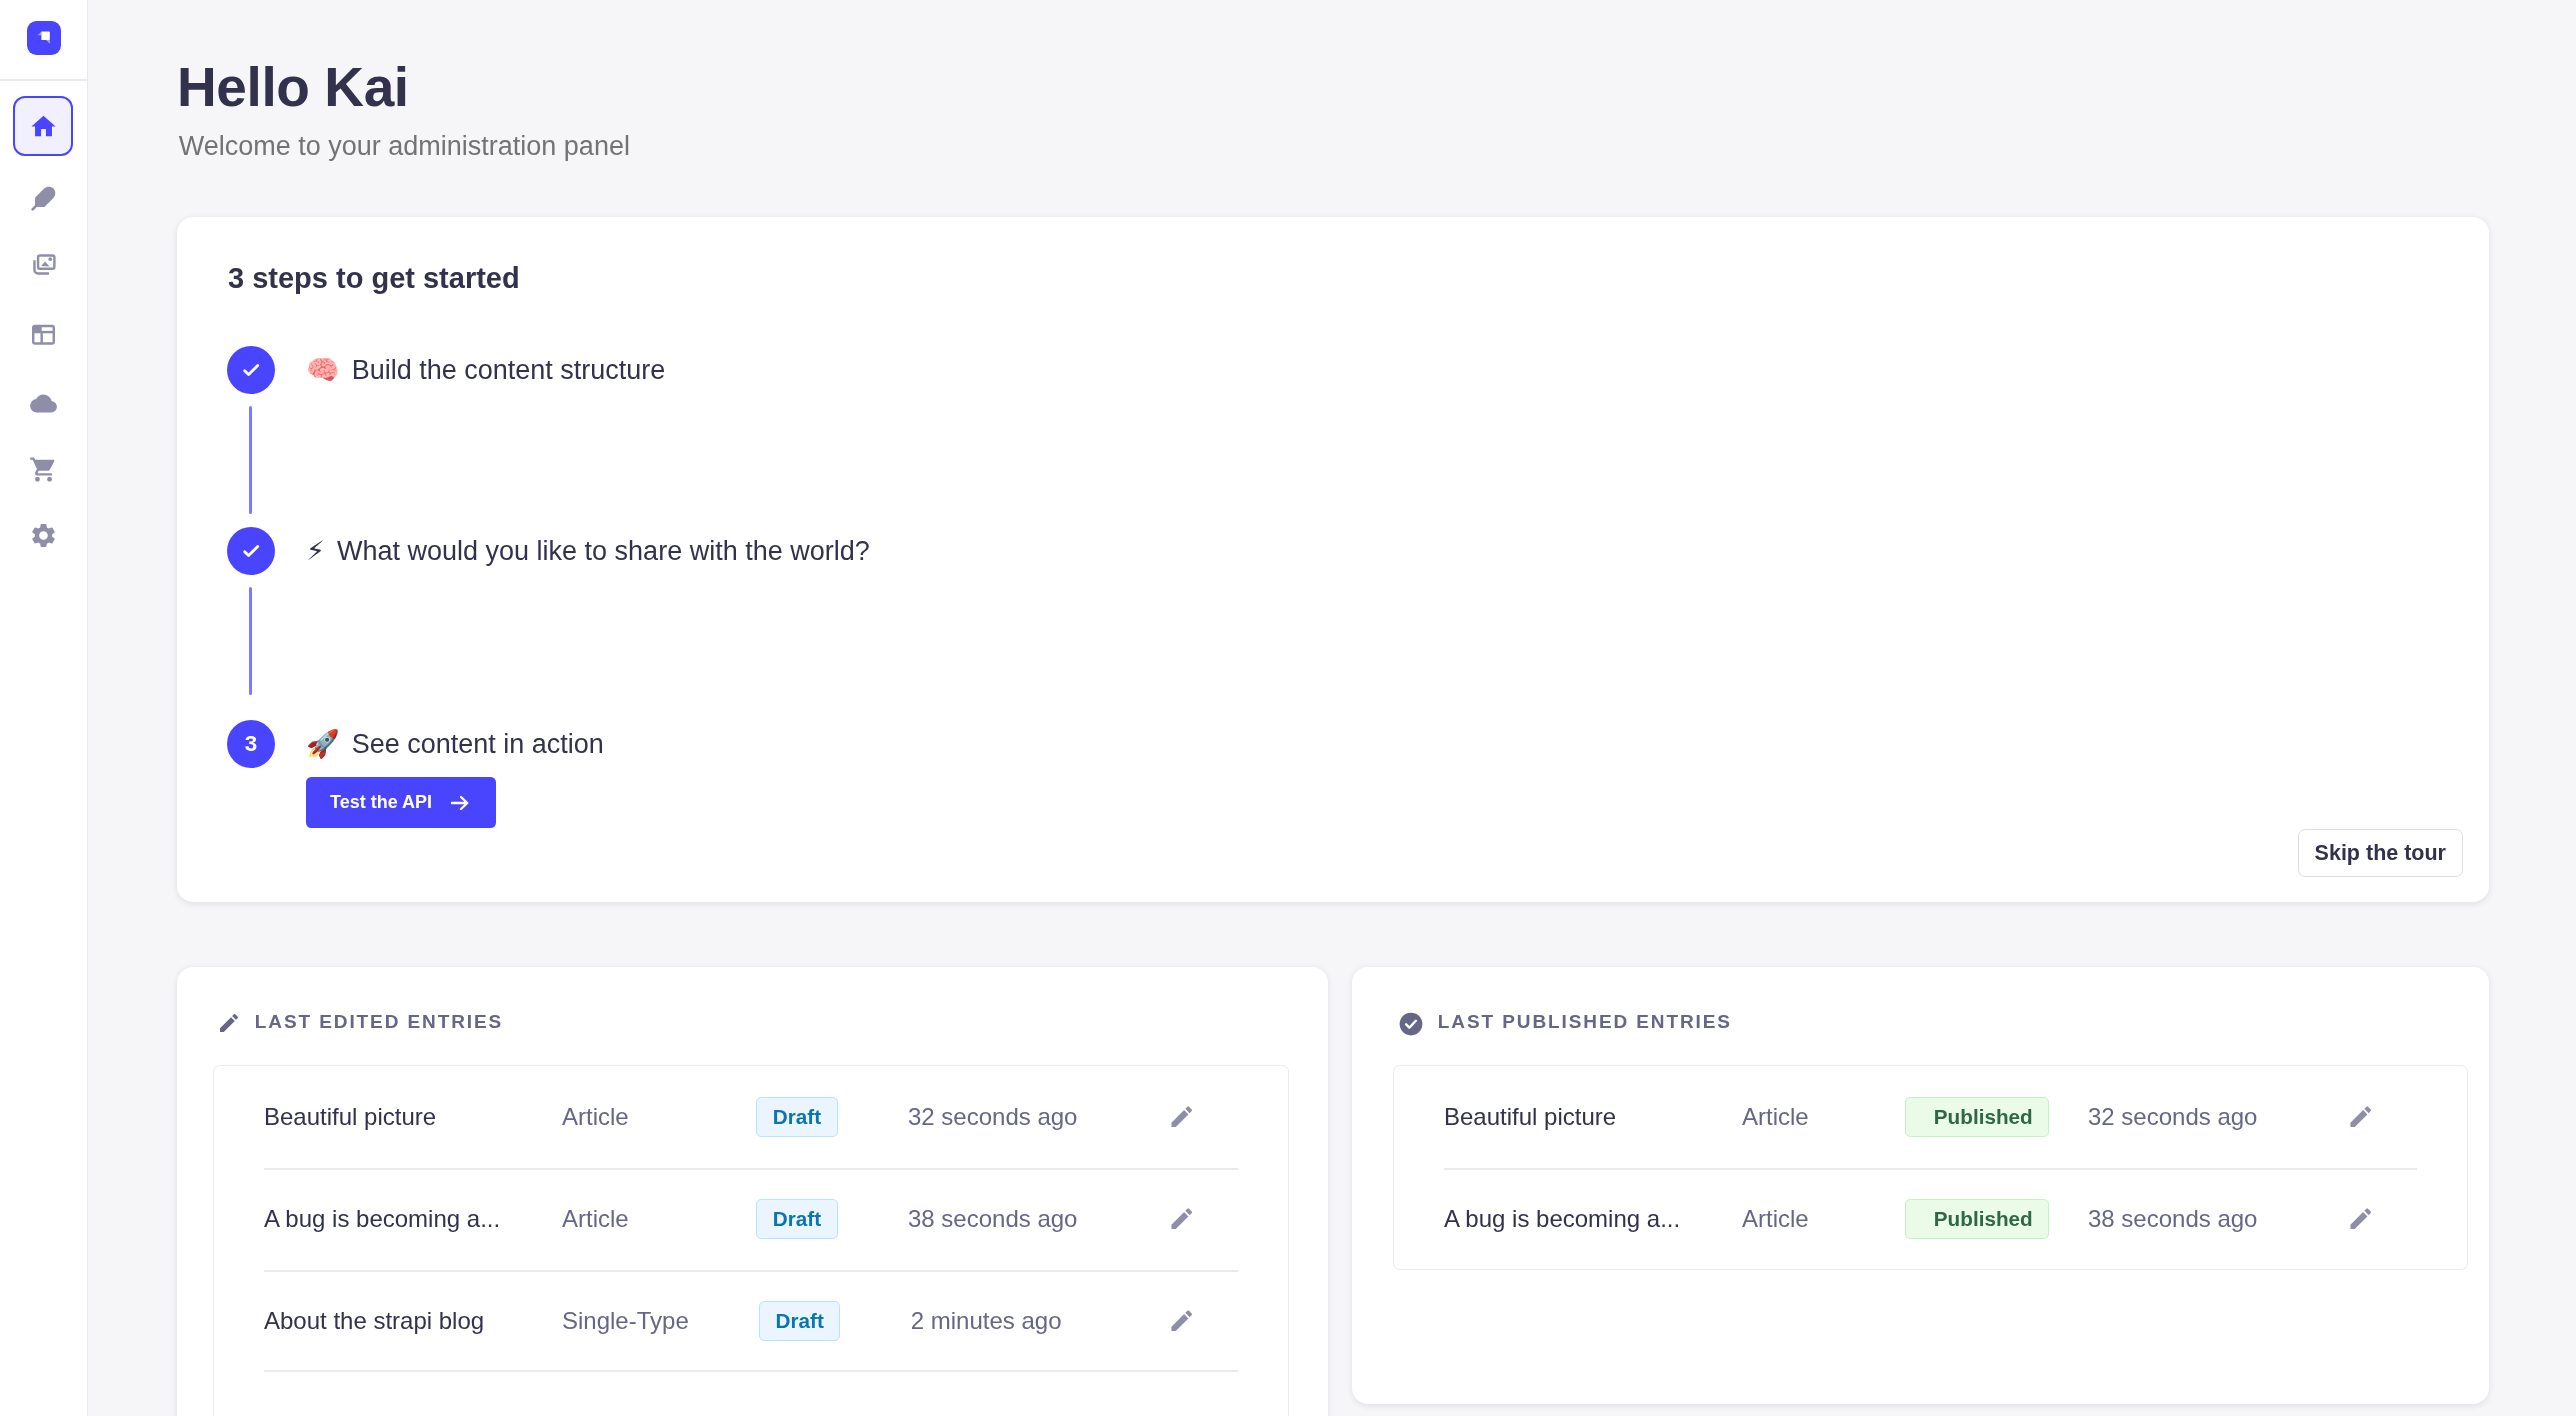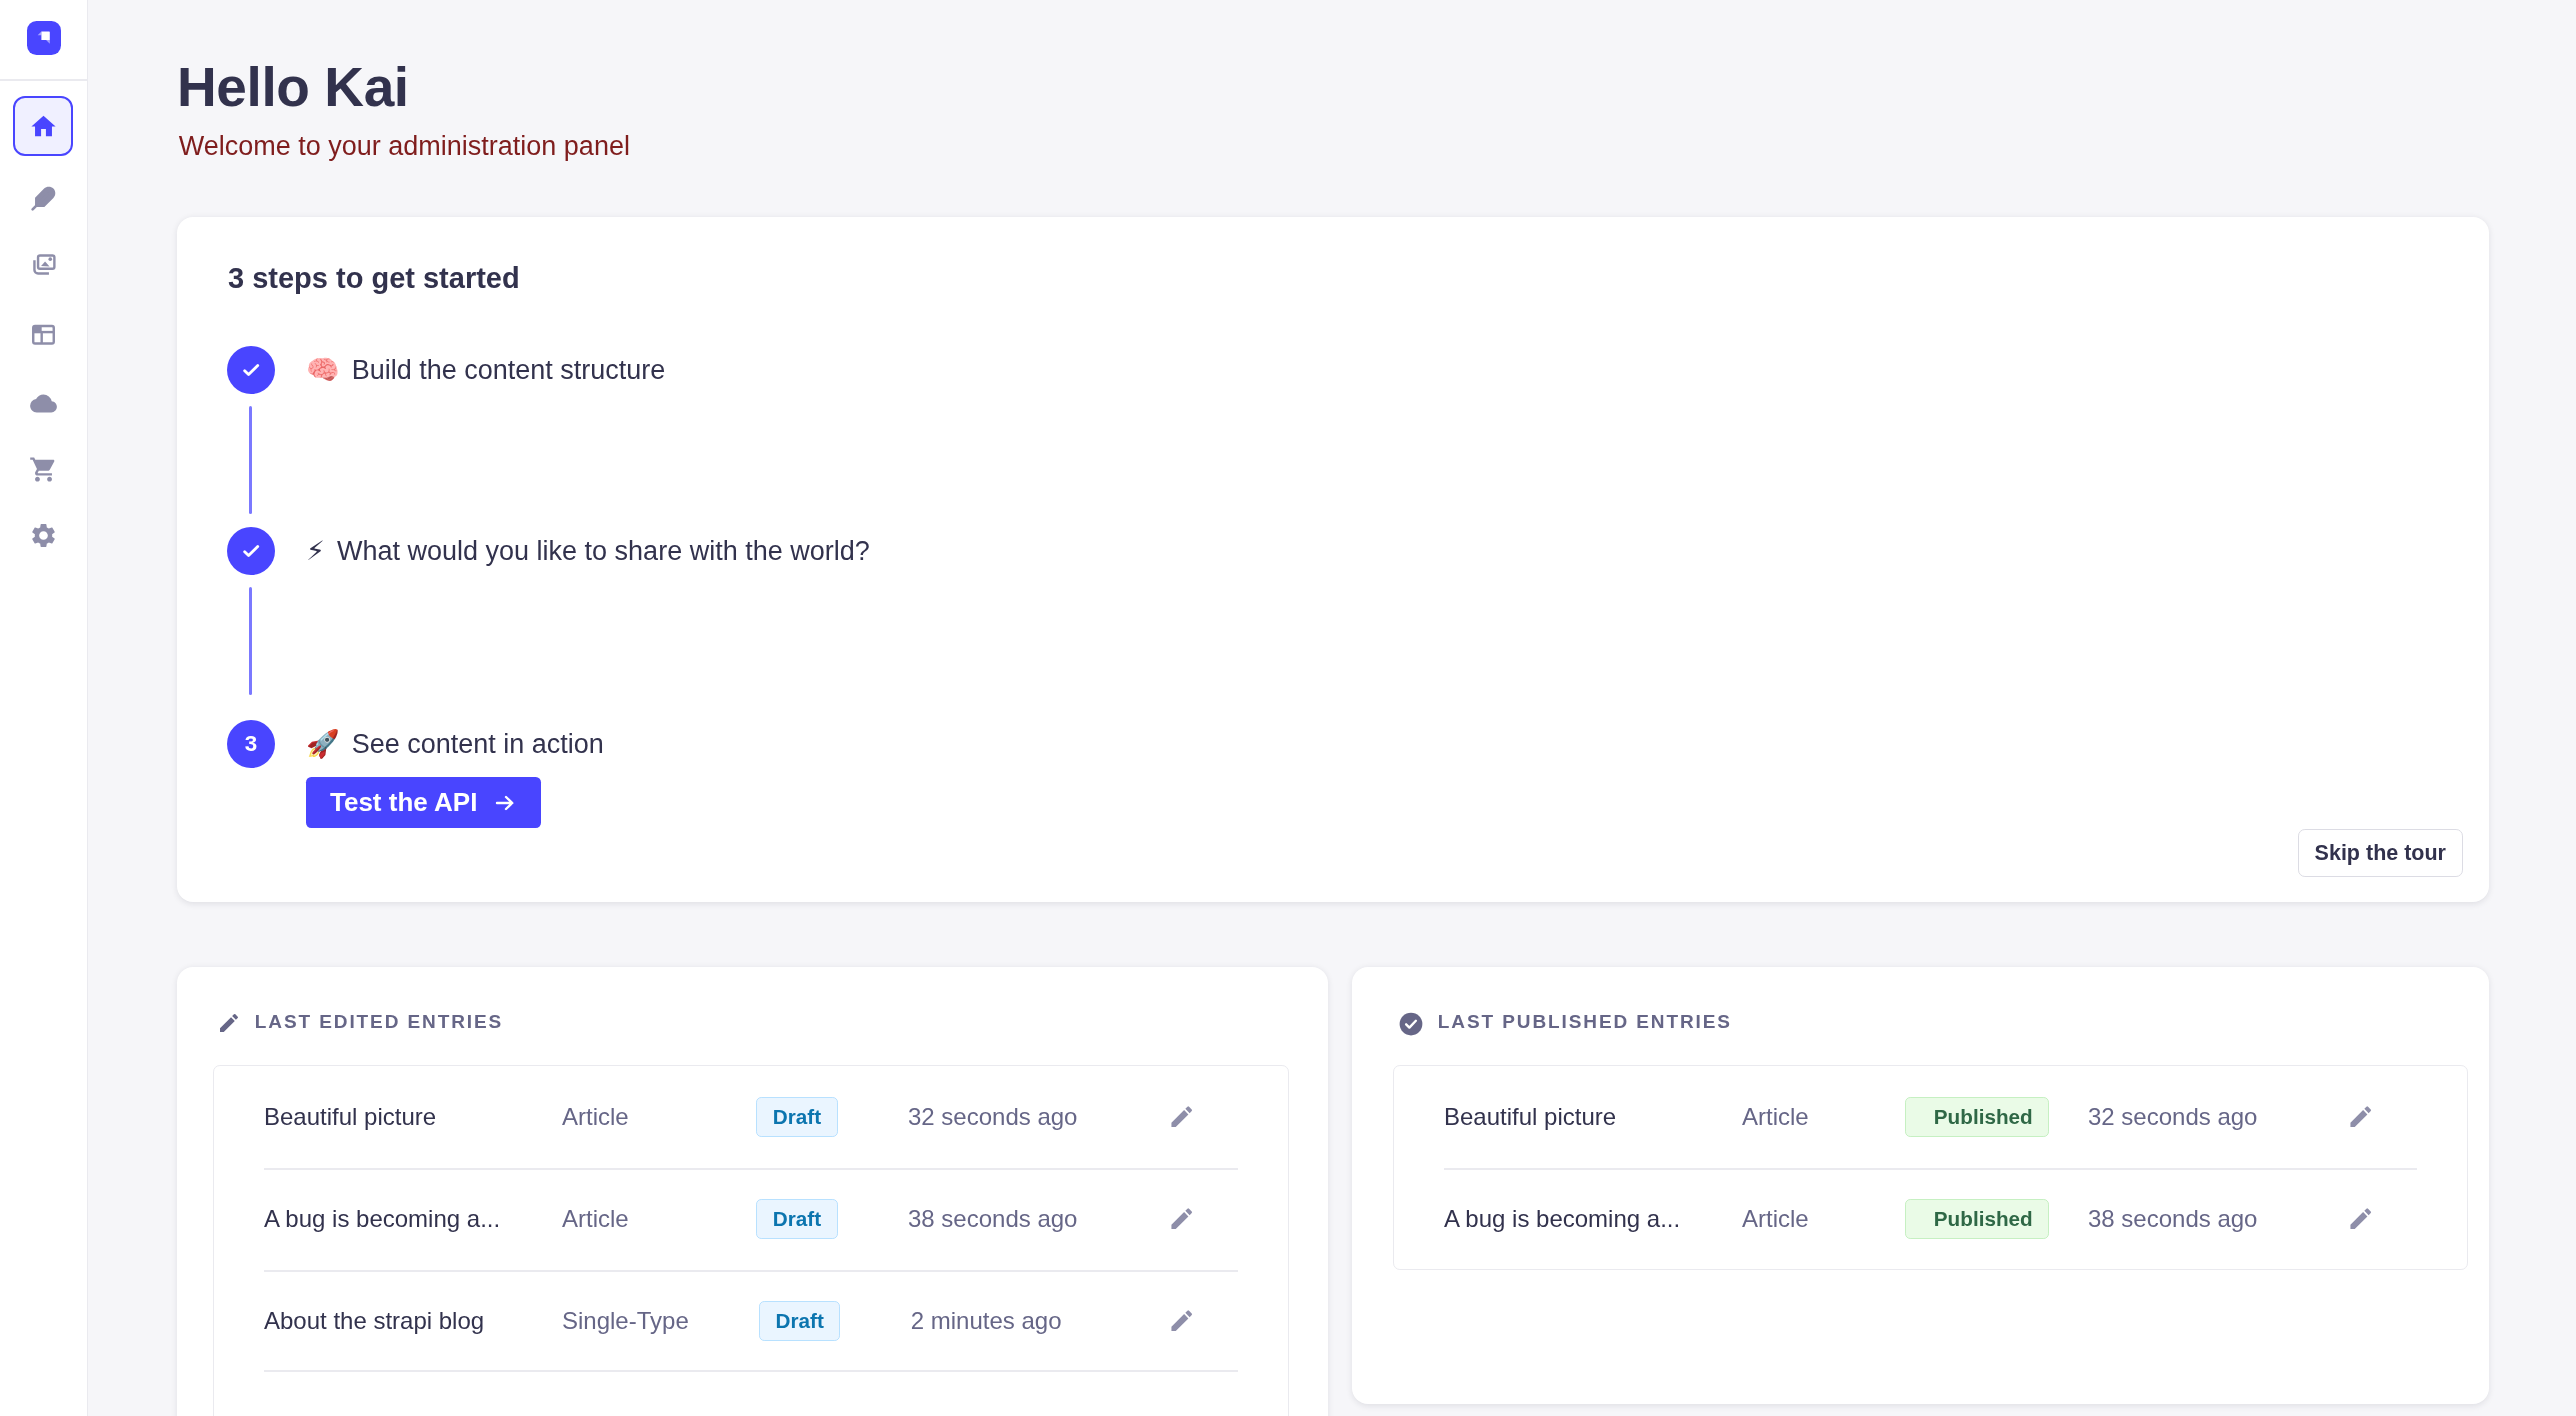--- a/index.html
+++ b/index.html
@@ -8,39 +8,39 @@
   
   .sidebar{position:absolute;left:0;top:0;width:88px;height:1417px;background:#ffffff;border-right:1.7px solid #eaeaef;box-sizing:border-box;}
   .logo{position:absolute;left:27px;top:20.7px;width:34px;height:34px;border-radius:9.5px;background:#4945ff;display:flex;align-items:center;justify-content:center;cursor:pointer;}
   .sidebar-divider{position:absolute;top:79px;left:0;width:100%;height:1.7px;background:#eaeaef;}
   .nav-item{position:absolute;left:13px;width:60px;height:60px;display:flex;align-items:center;justify-content:center;border-radius:12px;box-sizing:border-box;cursor:pointer;}
   .nav-item.active{background:#f0f0ff;border:2.6px solid #4945ff;}
 
   
   .page-header{position:absolute;left:177px;top:55px;}
   .page-title{margin:0;font-size:55px;font-weight:700;color:#32324d;letter-spacing:-0.4px;}
-  .page-subtitle{margin:12px 0 0 1.7px;font-size:27px;color:#7f1d1d;}
+  .page-subtitle{margin:12px 0 0 1.7px;font-size:27px;color:#737373;}
 
   
   .card{position:absolute;background:#ffffff;border-radius:16px;box-shadow:0 1.7px 6.9px rgba(33,33,52,0.1);}
   .card-onboarding{left:177px;top:217px;width:2312px;height:685px;}
   .card-edited{left:177px;top:967px;width:1151px;height:602px;}
   .card-published{left:1352px;top:967px;width:1137px;height:437px;}
 
   
   .onboarding-title{position:absolute;left:51px;top:45px;margin:0;font-size:29px;font-weight:600;color:#32324d;}
   .step{position:absolute;left:50px;display:flex;align-items:center;gap:31px;}
   .step-1{top:129px;} .step-2{top:310px;} .step-3{top:503px;}
   .bullet{width:48px;height:48px;border-radius:50%;background:#4945ff;display:flex;align-items:center;justify-content:center;flex:0 0 auto;}
   .bullet .num{color:#ffffff;font-size:22.4px;font-weight:600;}
   .step-label{display:flex;align-items:center;gap:12px;font-size:27px;font-weight:500;color:#32324d;cursor:pointer;}
   .step-emoji{font-size:27px;}
   .connector{position:absolute;left:72px;width:3.4px;height:108px;background:#7b79ff;border-radius:1.7px;}
   .connector-1{top:189px;} .connector-2{top:370px;}
-  .btn-primary{position:absolute;left:129px;top:560px;height:51px;padding:4px 24px;background:#4945ff;color:#ffffff;border:none;border-radius:5.2px;font-family:inherit;font-size:26px;font-weight:700;display:flex;align-items:center;gap:15.5px;cursor:pointer;}
+  .btn-primary{position:absolute;left:129px;top:560px;height:51px;padding:4px 24px;background:#4945ff;color:#ffffff;border:none;border-radius:5.2px;font-family:inherit;font-size:18px;font-weight:700;display:flex;align-items:center;gap:15.5px;cursor:pointer;}
   .btn-skip{position:absolute;right:26px;bottom:25px;height:48px;padding:0 16px;background:#ffffff;border:1.7px solid #dcdce4;border-radius:6.9px;font-family:inherit;font-size:21.5px;font-weight:600;color:#32324d;cursor:pointer;}
 
   
   .section-head{position:absolute;top:44px;display:flex;align-items:flex-start;gap:13.8px;}
   .card-edited .section-head{left:40px;} .card-published .section-head{left:46px;}
   .section-title{font-size:19px;font-weight:600;color:#666687;letter-spacing:1.9px;}
   .table{position:absolute;top:98px;background:#ffffff;border:1.7px solid #eaeaef;border-radius:6.9px;box-sizing:border-box;}
   .card-edited .table{left:36px;width:1076px;height:482px;}
   .card-published .table{left:41px;width:1075px;height:205px;}
   .trow{display:flex;align-items:center;height:102px;padding-left:50px;box-sizing:border-box;position:relative;}

